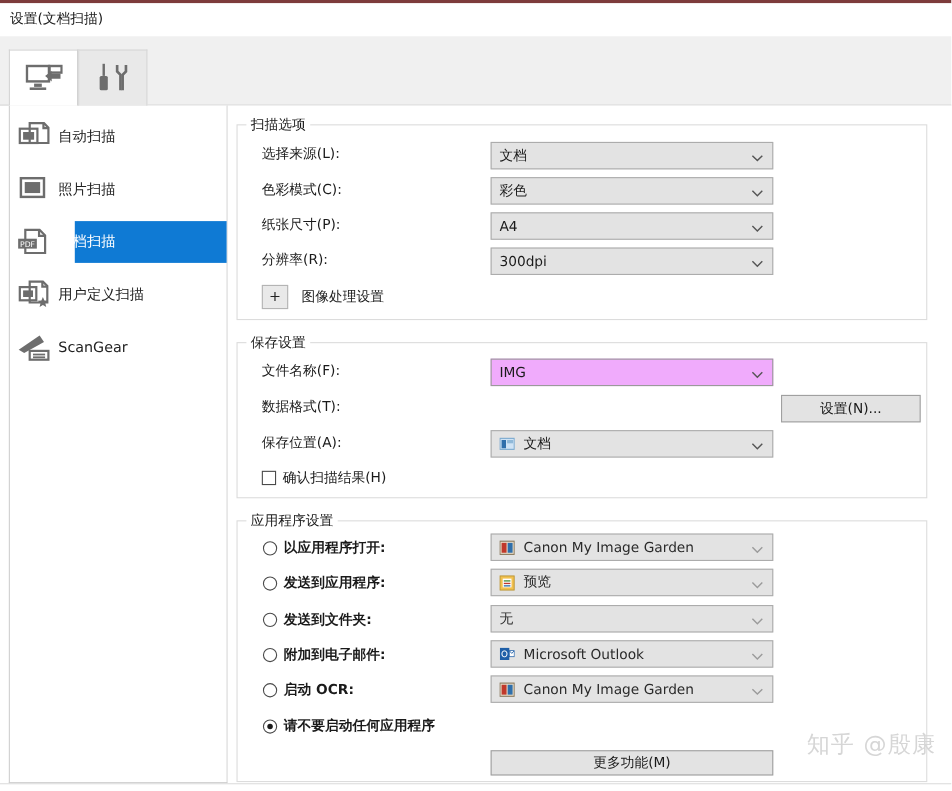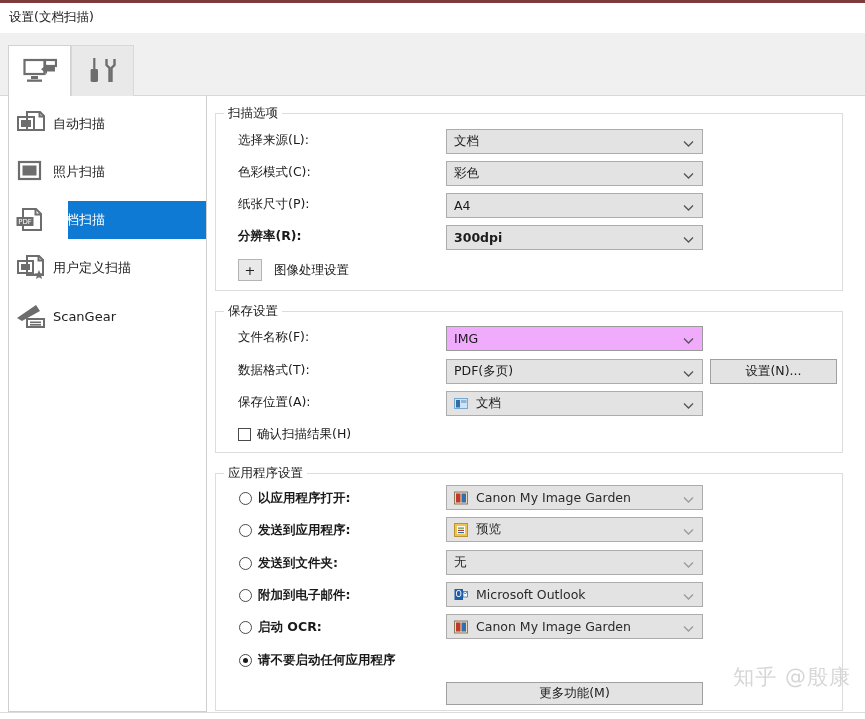--- a/index.html
+++ b/index.html
@@ -355,21 +355,21 @@
         <div class="combo" style="left:230px; width:257px;">
           <span class="ctext">A4</span>
           <span class="carrow">
             <svg width="11" height="7" viewBox="0 0 11 7">
                 <polyline points="1,1 5.5,5.5 10,1" fill="none" stroke="#555" stroke-width="1.3"></polyline>
               </svg>
           </span>
         </div>
       </div>
 
-      <div class="row" style="top:111px;font-weight:bold;">
+      <div class="row" style="top:111px;">
         <span class="lbl">分辨率(R):</span>
         <div class="combo" style="left:230px; width:257px;">
           <span class="ctext">300dpi</span>
           <span class="carrow">
             <svg width="11" height="7" viewBox="0 0 11 7">
                 <polyline points="1,1 5.5,5.5 10,1" fill="none" stroke="#555" stroke-width="1.3"></polyline>
               </svg>
           </span>
         </div>
       </div>
@@ -390,28 +390,20 @@
           <span class="carrow">
             <svg width="11" height="7" viewBox="0 0 11 7">
                 <polyline points="1,1 5.5,5.5 10,1" fill="none" stroke="#555" stroke-width="1.3"></polyline>
               </svg>
           </span>
         </div>
       </div>
 
       <div class="row" style="top:47px;">
         <span class="lbl">数据格式(T):</span>
-        <div class="combo" style="left:230px; width:257px;">
-          <span class="ctext">PDF(多页)</span>
-          <span class="carrow">
-            <svg width="11" height="7" viewBox="0 0 11 7">
-                <polyline points="1,1 5.5,5.5 10,1" fill="none" stroke="#555" stroke-width="1.3"></polyline>
-              </svg>
-          </span>
-        </div>
         <div class="btn" style="left:494px; top:0px; width:127px; height:25px;">设置(N)...</div>
       </div>
 
       <div class="row" style="top:79px;">
         <span class="lbl">保存位置(A):</span>
         <div class="combo" style="left:230px; width:257px;">
           <span class="cicon">
             <svg width="14" height="13" viewBox="0 0 14 13">
               <rect x="0.5" y="1.5" width="13" height="10" fill="#cfe3f5" stroke="#7aa9cf" stroke-width="1"></rect>
               <rect x="2" y="3" width="4" height="7.5" fill="#2f6fab"></rect>

